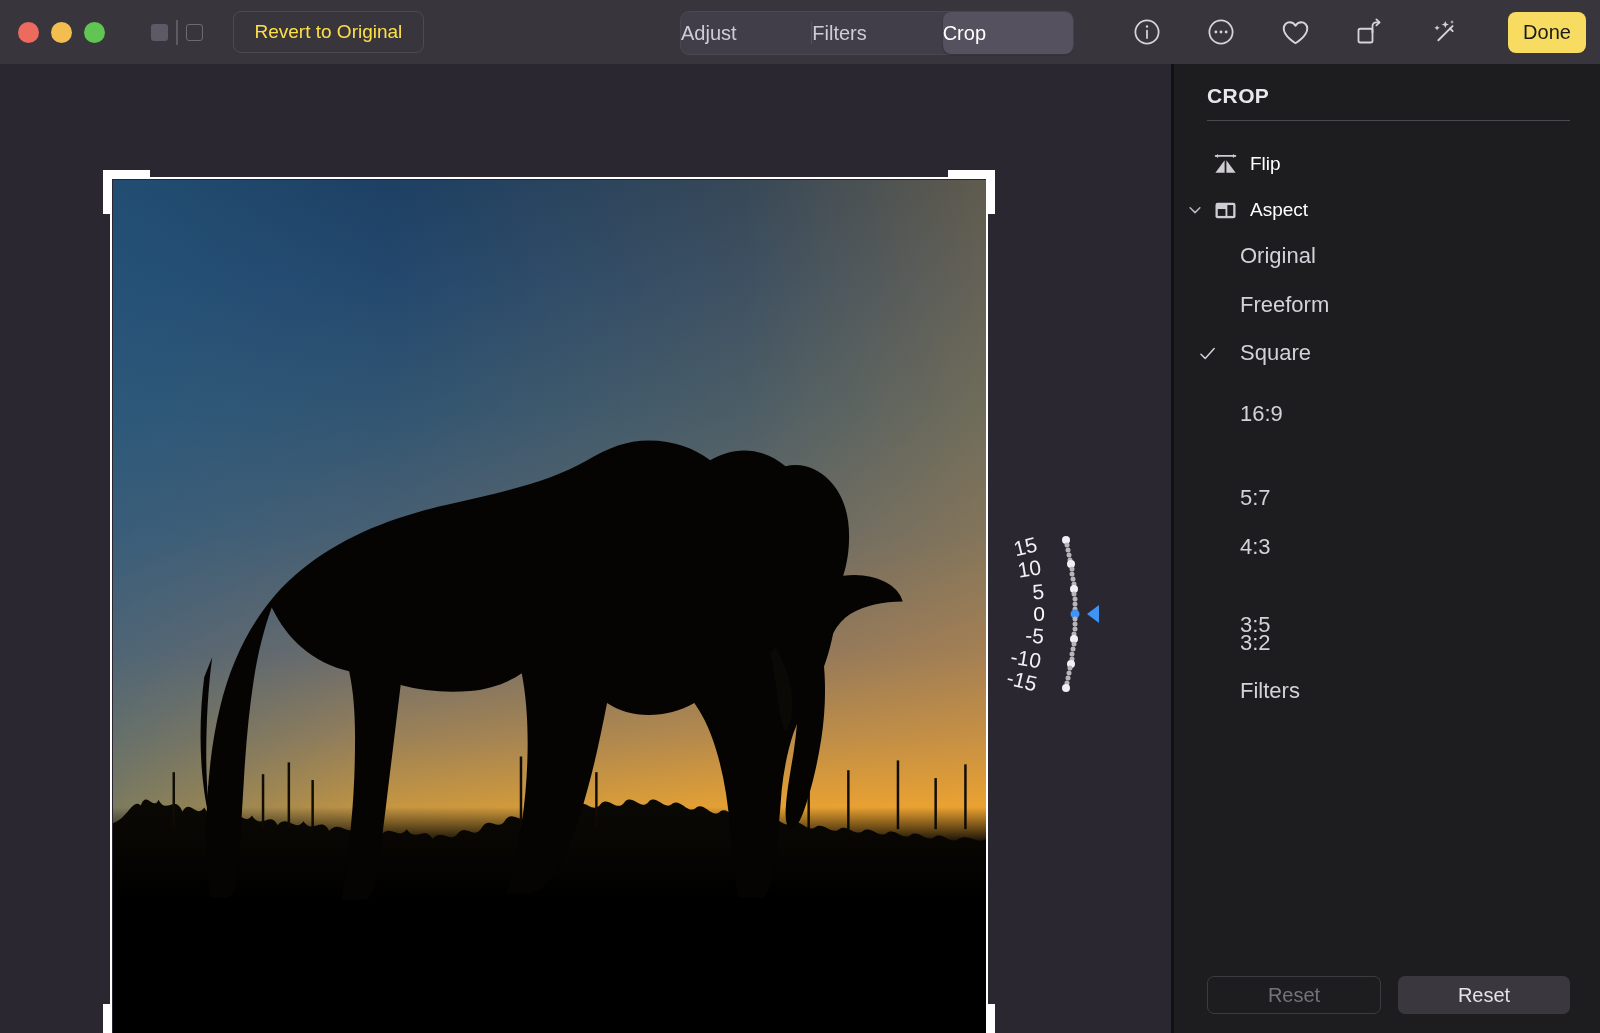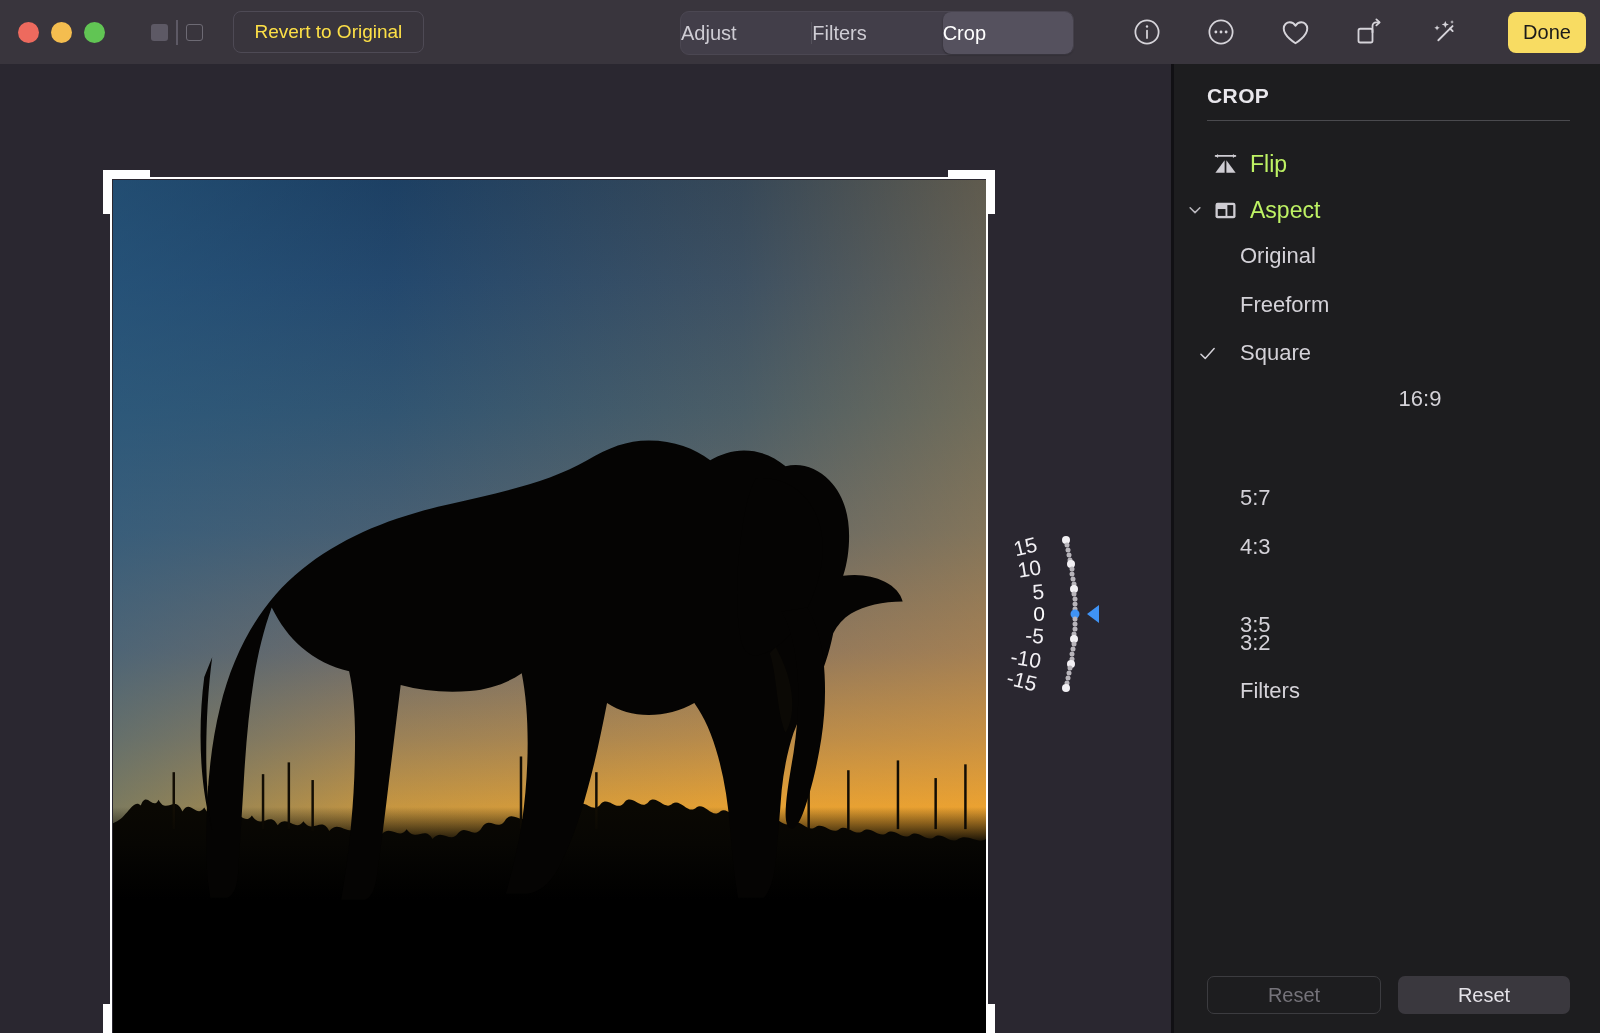--- a/index.html
+++ b/index.html
@@ -173,21 +173,21 @@
   #sb-rule{
     position:absolute; left:33px; top:56px; width:363px; height:1px;
     background:#4a4a4e;
   }
   .sb-row{
     position:absolute; left:0; width:426px; height:46px;
     display:flex; align-items:center;
   }
   .sb-chevron{ width:26px; margin-left:8px; display:flex; justify-content:center; }
   .sb-icon{ width:34px; display:flex; justify-content:center; align-items:center; }
-  .sb-label{ font-size:23px; color:#bef264; margin-left:8px; }
+  .sb-label{ font-size:19px; color:#ffffff; margin-left:8px; }
   .asp-row{
     position:absolute; left:0; width:426px; height:48px;
     display:flex; align-items:center;
   }
   .asp-check{ width:66px; display:flex; justify-content:center; }
   .asp-label{ font-size:22px; color:#d4d2d8; }
 
   #btn-row{
     position:absolute; left:33px; bottom:19px; width:363px; height:38px;
     display:flex; gap:17px;
@@ -527,21 +527,21 @@
 
   <div class="asp-row" style="top:265px;">
     <div class="asp-check">
       <svg width="21" height="21" viewBox="0 0 24 24" fill="none" stroke="#d4d2d8" stroke-width="1.7" stroke-linecap="round" stroke-linejoin="round">
         <path d="M4.5 12.8 L9.4 17.6 L19.6 6.4"></path>
       </svg>
     </div>
     <div class="asp-label">Square</div>
   </div>
 
-  <div class="asp-row" style="top:311px;justify-content:center;">
+  <div class="asp-row" style="top:326px;">
     <div class="asp-check"></div>
     <div class="asp-label">16:9</div>
   </div>
 
 
   <div class="asp-row" style="top:410px;">
     <div class="asp-check"></div>
     <div class="asp-label">5:7</div>
   </div>
 

